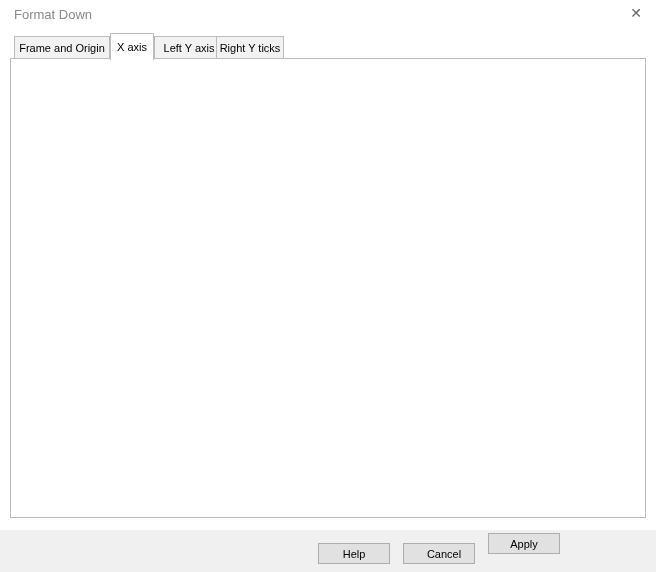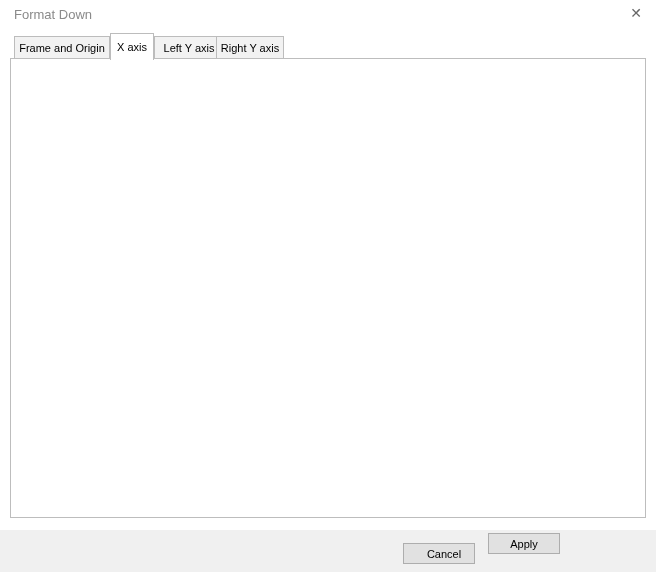--- a/index.html
+++ b/index.html
@@ -65,21 +65,21 @@
   <div class="tab" style="left:14px;width:96px;">
       <span>Frame and Origin</span>
     </div>
   <div class="tab checked" style="left:110px;width:44px;">
       <span>X axis</span>
     </div>
   <div class="tab" style="left:154px;width:70px;">
       <span>Left Y axis</span>
     </div>
   <div class="tab" style="left:216px;width:68px;">
-      <span>Right Y axis</span>
+      <span>Right Y ticks</span>
     </div>
 
   <div class="panel"></div>
 
   <div class="lbl" style="left:30px;top:71px;">Gaps and Direction:</div>
   <div class="dd" style="left:133px;top:66px;width:130px;">
     <span>Standard</span>
     <svg class="chev" width="9" height="6">
         <polyline points="1,1 4.5,4.5 8,1" fill="none" stroke="#555" stroke-width="1.2"></polyline>
       </svg>
@@ -243,16 +243,17 @@
 
   <div class="lbl" style="left:487px;top:368px;">Show additional ticks:</div>
   <div class="radio checked" style="left:487px;top:390px;"></div>
   <div class="lbl" style="left:504px;top:391px;">With regular ticks</div>
   <div class="radio" style="left:487px;top:413px;"></div>
   <div class="lbl" style="left:504px;top:414px;">Instead of regular ticks</div>
   <div class="radio" style="left:487px;top:437px;"></div>
   <div class="lbl" style="left:504px;top:438px;">Only regular ticks</div>
 
   <div class="footer"></div>
+  <button class="btn" style="left:318px;top:543px;">Help</button>
   <button class="btn" style="left:403px;top:543px;padding-left:16px;">Cancel</button>
   <button class="btn" style="left:488px;top:533px;">Apply</button>
 
 </div>
 
 </body></html>

